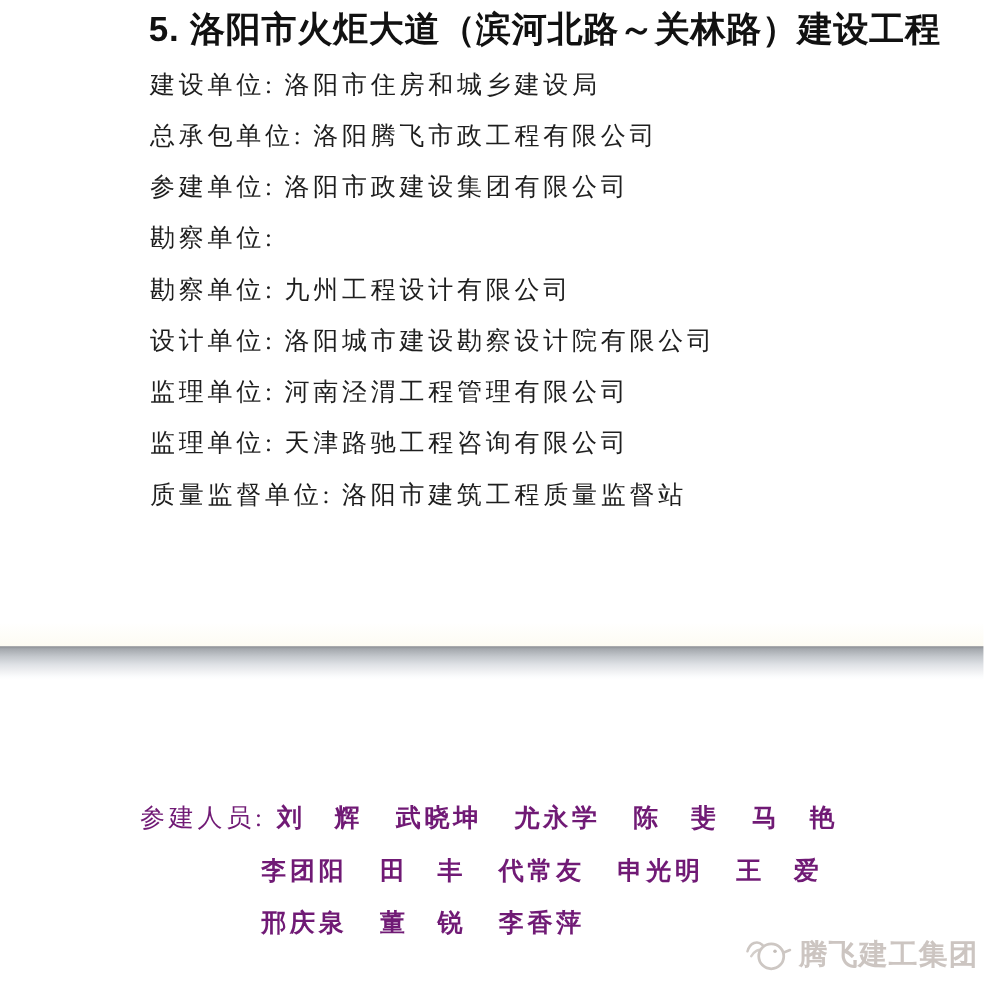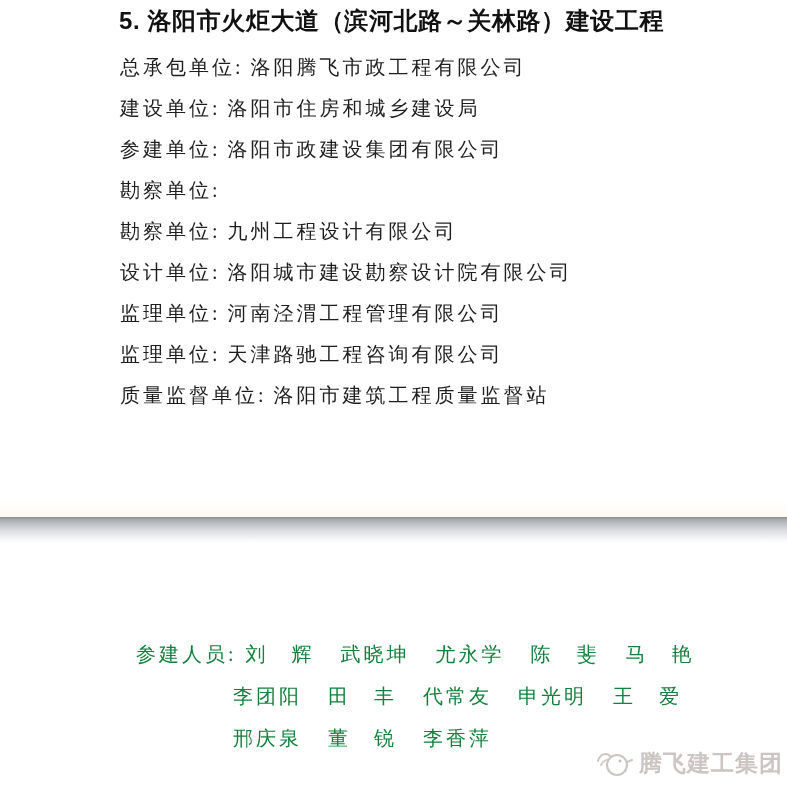--- a/index.html
+++ b/index.html
@@ -11,21 +11,21 @@
     background: #ffffff;
     overflow: hidden;
     font-family: "Liberation Serif", "DejaVu Serif", serif;
   }
   .doc-title {
     position: absolute;
     left: 119px;
     top: 5px;
     font-family: "Liberation Sans", "DejaVu Sans", sans-serif;
     font-weight: bold;
-    font-size: 24px;
+    font-size: 28px;
     letter-spacing: 0.6px;
     color: #111111;
     white-space: nowrap;
   }
   .units {
     position: absolute;
     left: 120px;
     top: 47px;
   }
   .unit-line {
@@ -47,35 +47,35 @@
   .page-break {
     position: absolute;
     left: 0; top: 517px;
     width: 787px; height: 27px;
     background: linear-gradient(180deg,
       #8a8c90 0%, #a4a8ad 8%, #c3c7cc 30%, #dfe2e6 55%,
       #f0f1f3 75%, #fbfcfd 90%, #ffffff 100%);
   }
   .participants {
     position: absolute;
-    left: 136px;
+    left: 112px;
     top: 633px;
     font-size: 20px;
     letter-spacing: 3px;
-    color: #15803d;
+    color: #701a75;
   }
   .participant-row {
     height: 42px;
     display: flex;
     align-items: center;
     white-space: nowrap;
   }
   .participant-row.indented { padding-left: 97px; }
   .participants-label { margin-right: 9px; }
-  .names { display: flex; column-gap: 26px; }
+  .names { display: flex; column-gap: 26px; font-weight: bold; }
   .watermark {
     position: absolute;
     right: 4px;
     top: 748px;
     display: flex;
     column-gap: 5px;
   }
   .watermark-text {
     font-family: "Liberation Sans", "DejaVu Sans", sans-serif;
     font-weight: bold;
@@ -89,26 +89,26 @@
 </style>
 </head>
 <body>
 
 <div class="page">
 
   <div class="doc-title">5. 洛阳市火炬大道（滨河北路～关林路）建设工程</div>
 
   <div class="units">
     <div class="unit-line">
+      <span class="unit-label">建设单位:</span>
+      <span class="unit-value">洛阳市住房和城乡建设局</span>
+    </div>
+    <div class="unit-line">
       <span class="unit-label">总承包单位:</span>
       <span class="unit-value">洛阳腾飞市政工程有限公司</span>
-    </div>
-    <div class="unit-line">
-      <span class="unit-label">建设单位:</span>
-      <span class="unit-value">洛阳市住房和城乡建设局</span>
     </div>
     <div class="unit-line">
       <span class="unit-label">参建单位:</span>
       <span class="unit-value">洛阳市政建设集团有限公司</span>
     </div>
     <div class="unit-line">
       <span class="unit-label">勘察单位:</span>
     </div>
     <div class="unit-line">
       <span class="unit-label">勘察单位:</span>

